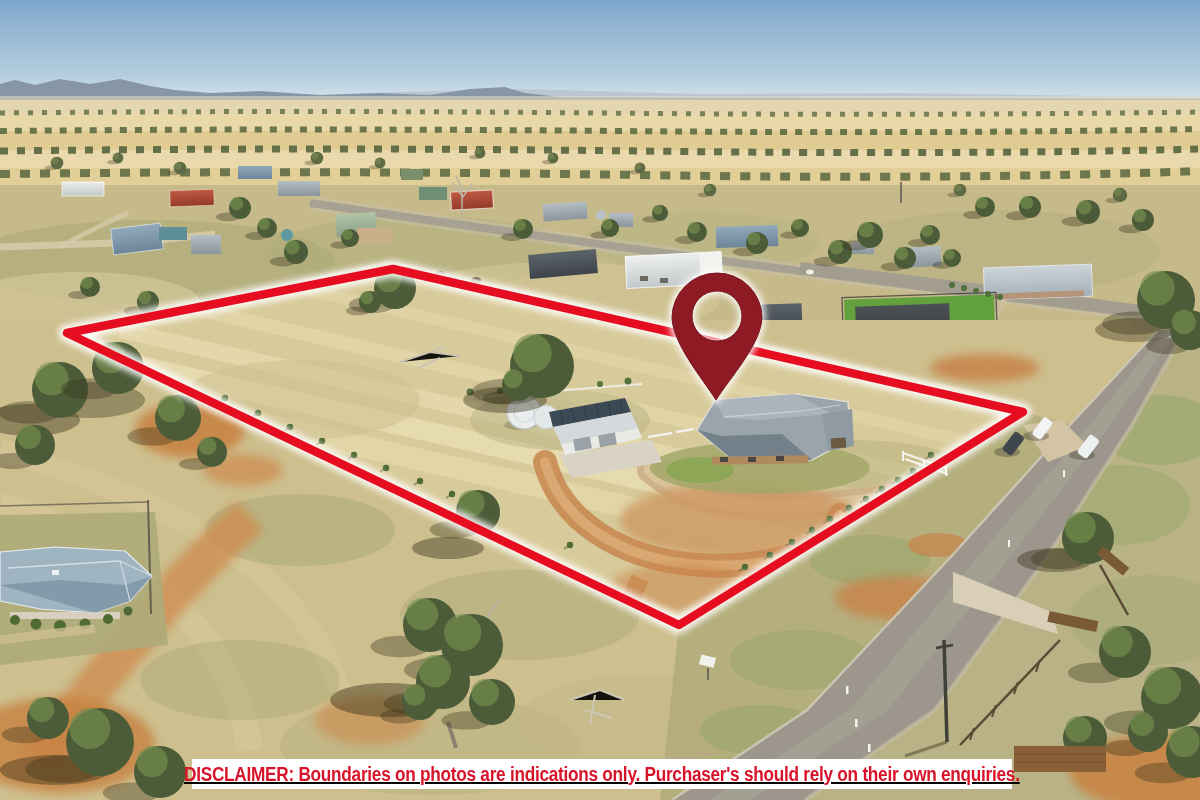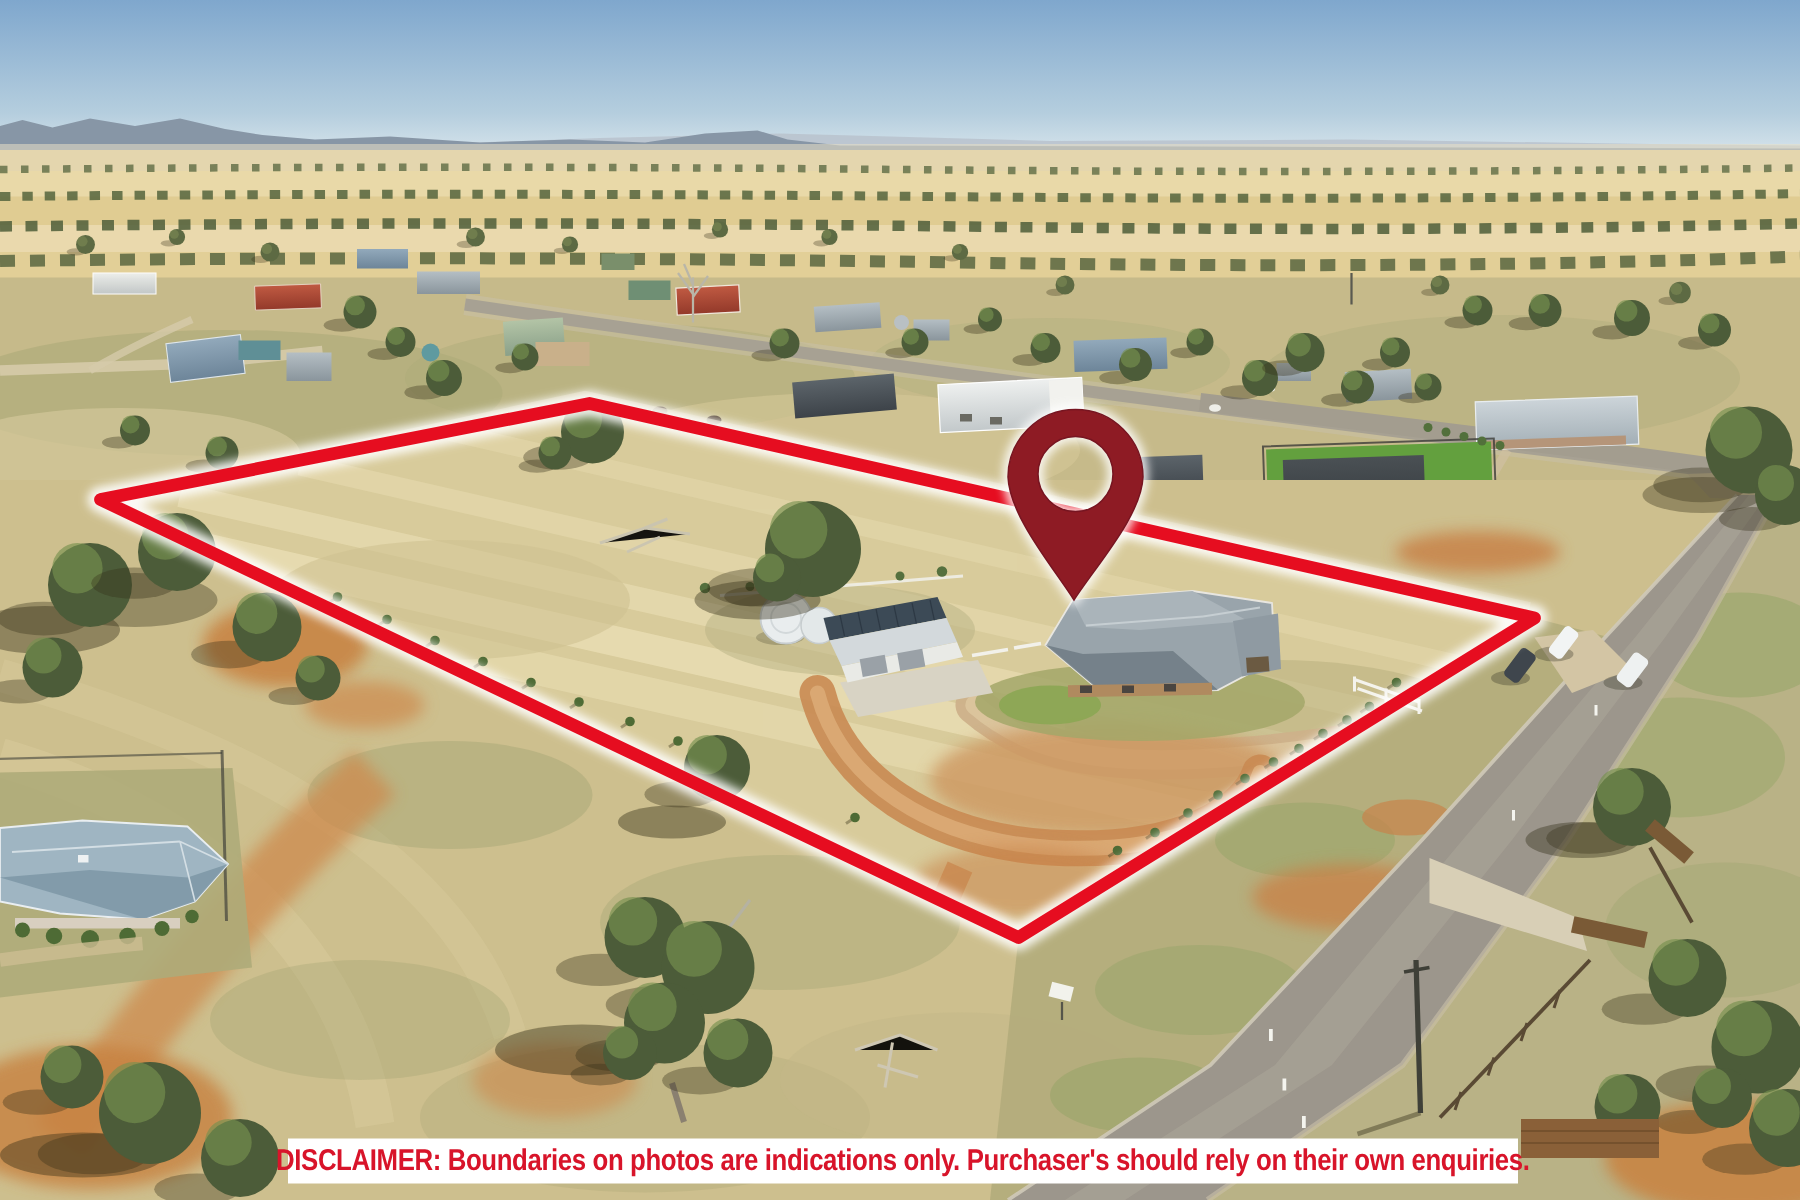--- a/index.html
+++ b/index.html
@@ -5,21 +5,21 @@
   html,body{margin:0;padding:0;background:#222;}
   .stage{position:relative;width:1200px;height:800px;overflow:hidden;
          font-family:"Liberation Sans",sans-serif;background:#cfc08d;}
   .stage svg{position:absolute;left:0;top:0;}
   .boundary-glow{stroke:#ffffff;}
   .boundary-line{stroke:var(--boundary-red);}
   .pin-glow{fill:#ffffff;stroke:#ffffff;}
   .pin-body{fill:var(--pin-maroon);stroke:#771521;}
   .disclaimer{position:absolute;left:192px;top:759px;width:820px;height:30px;
               background:var(--banner-white);display:flex;align-items:center;justify-content:center;
-              z-index:5;}
+              z-index:5;text-decoration:underline;}
   .disclaimer span{color:var(--disclaimer-red);font-weight:bold;font-size:20px;
                    white-space:nowrap;transform:scaleX(.86);letter-spacing:-0.3px;}
 </style>
 </head>
 <body>
 
 <div class="stage">
 <svg width="1200" height="800" viewBox="0 0 1200 800">
   <defs>
     <linearGradient id="gSky" x1="0" y1="0" x2="0" y2="1">

